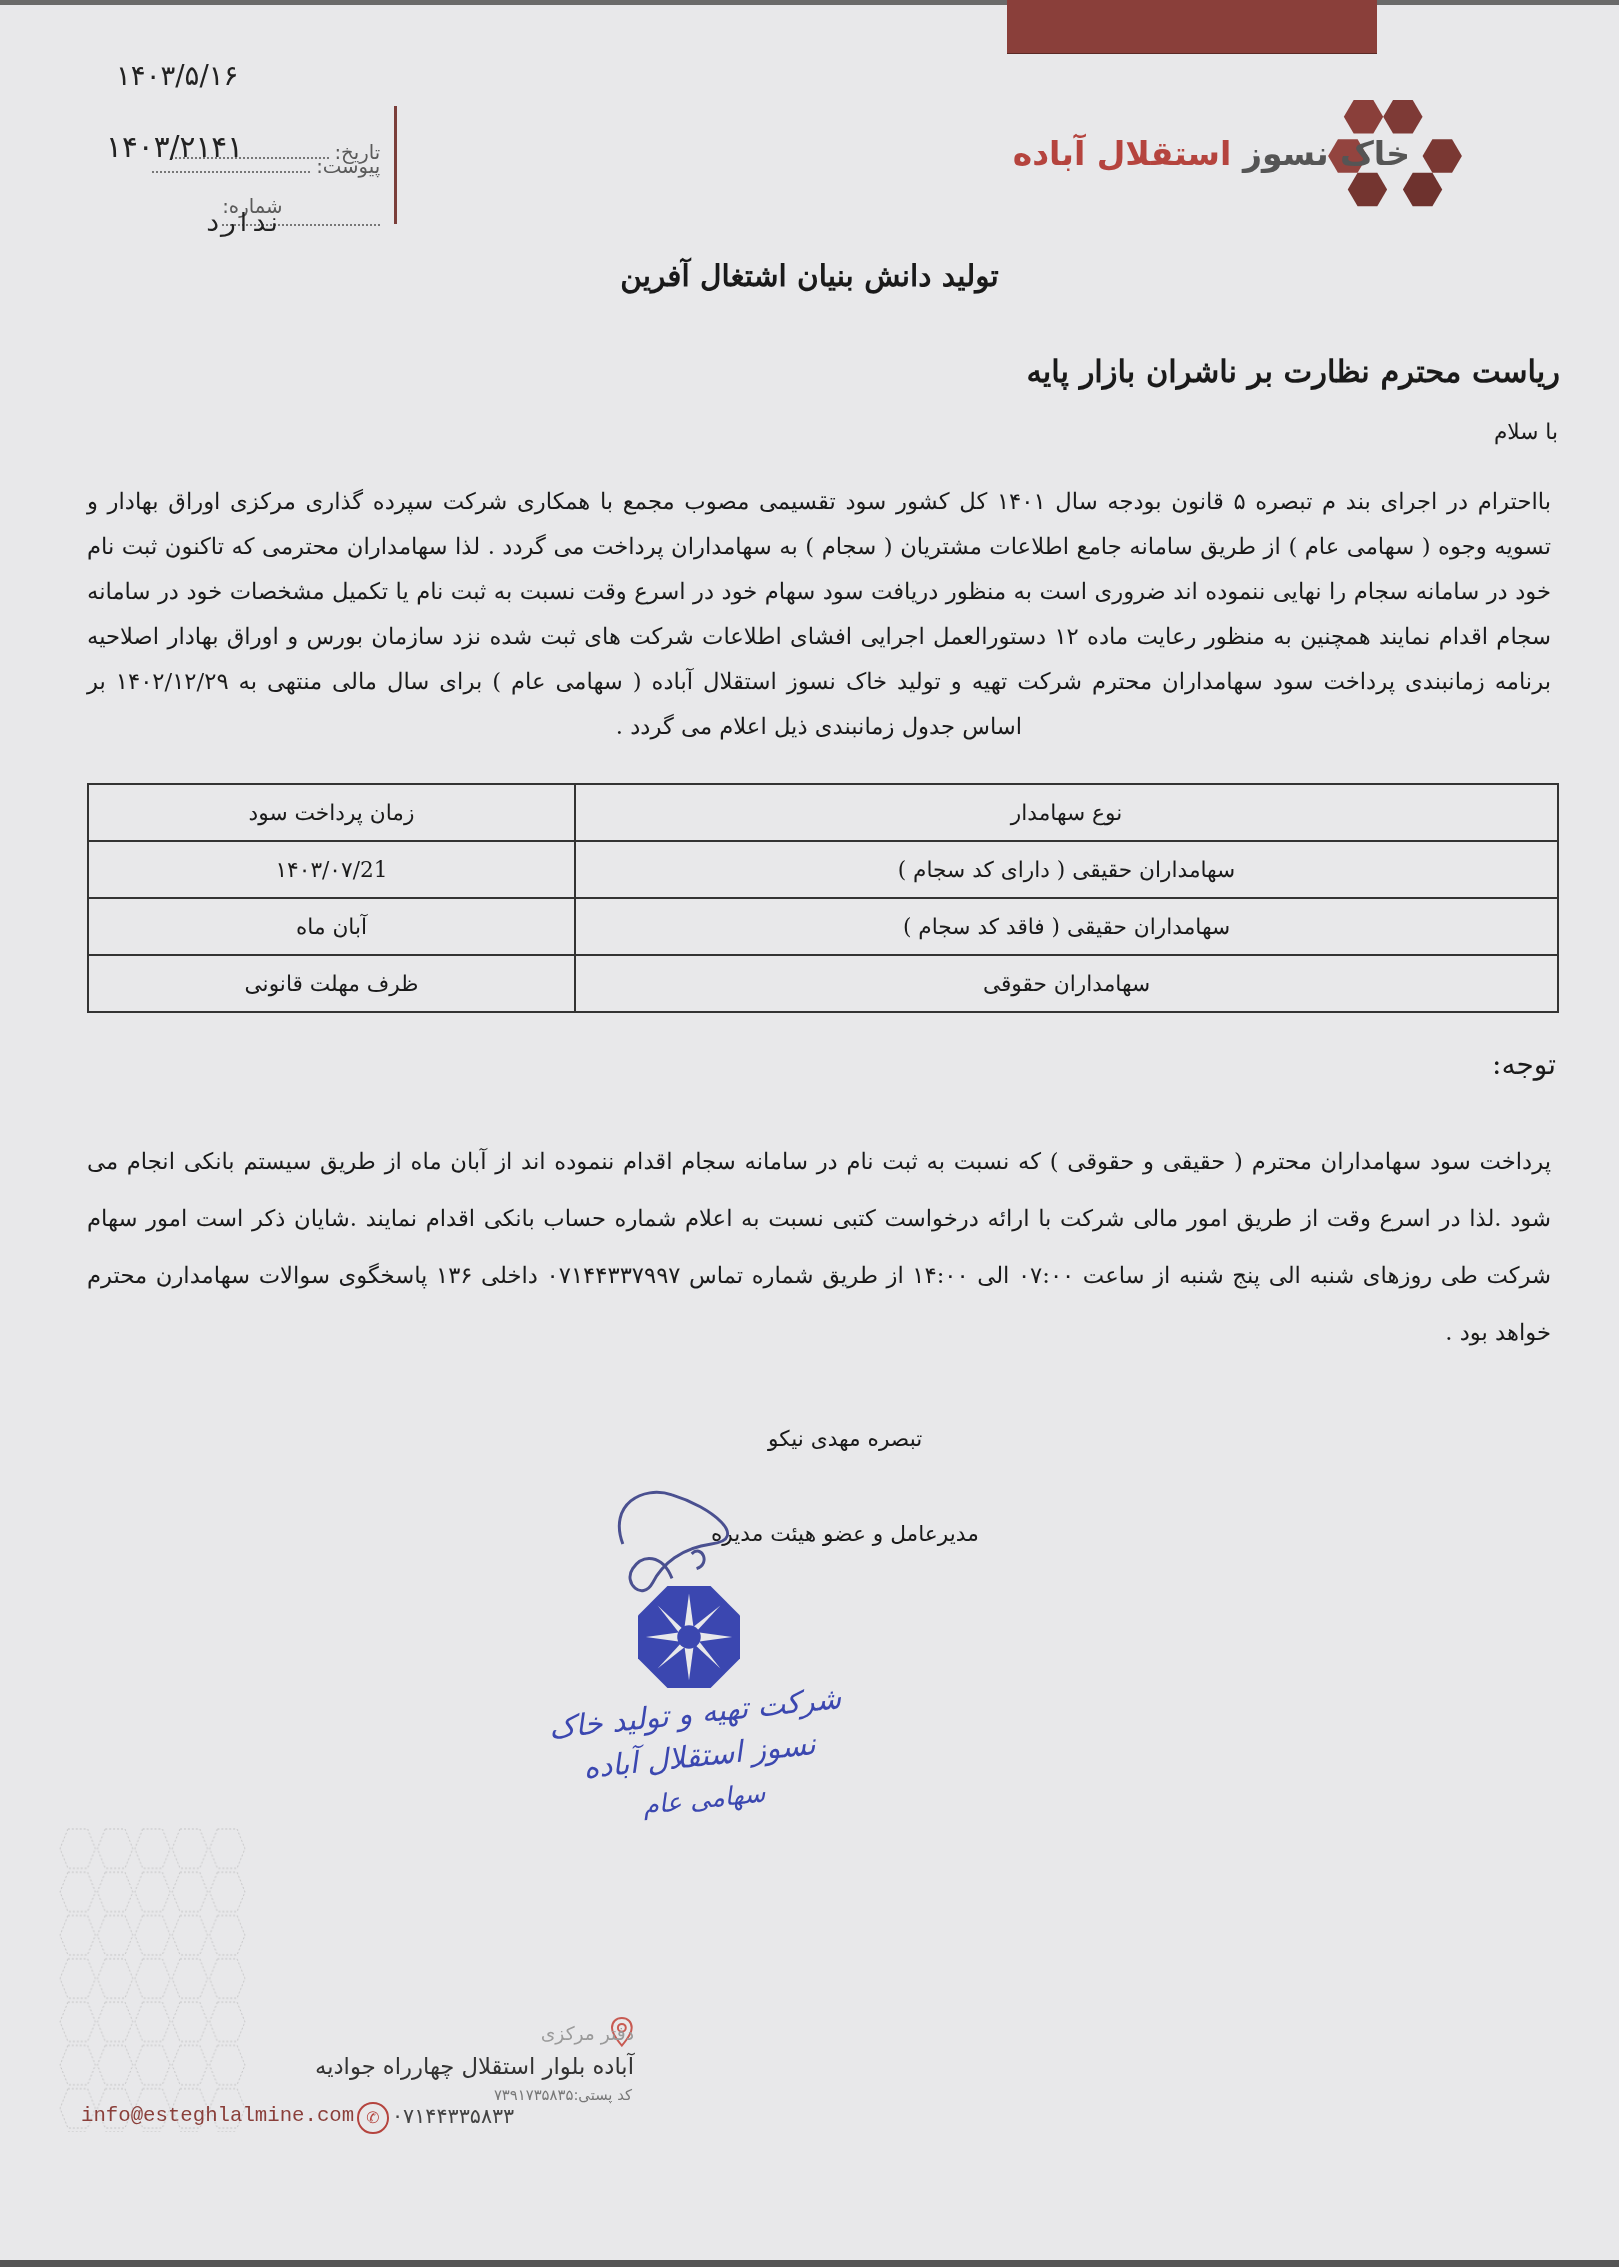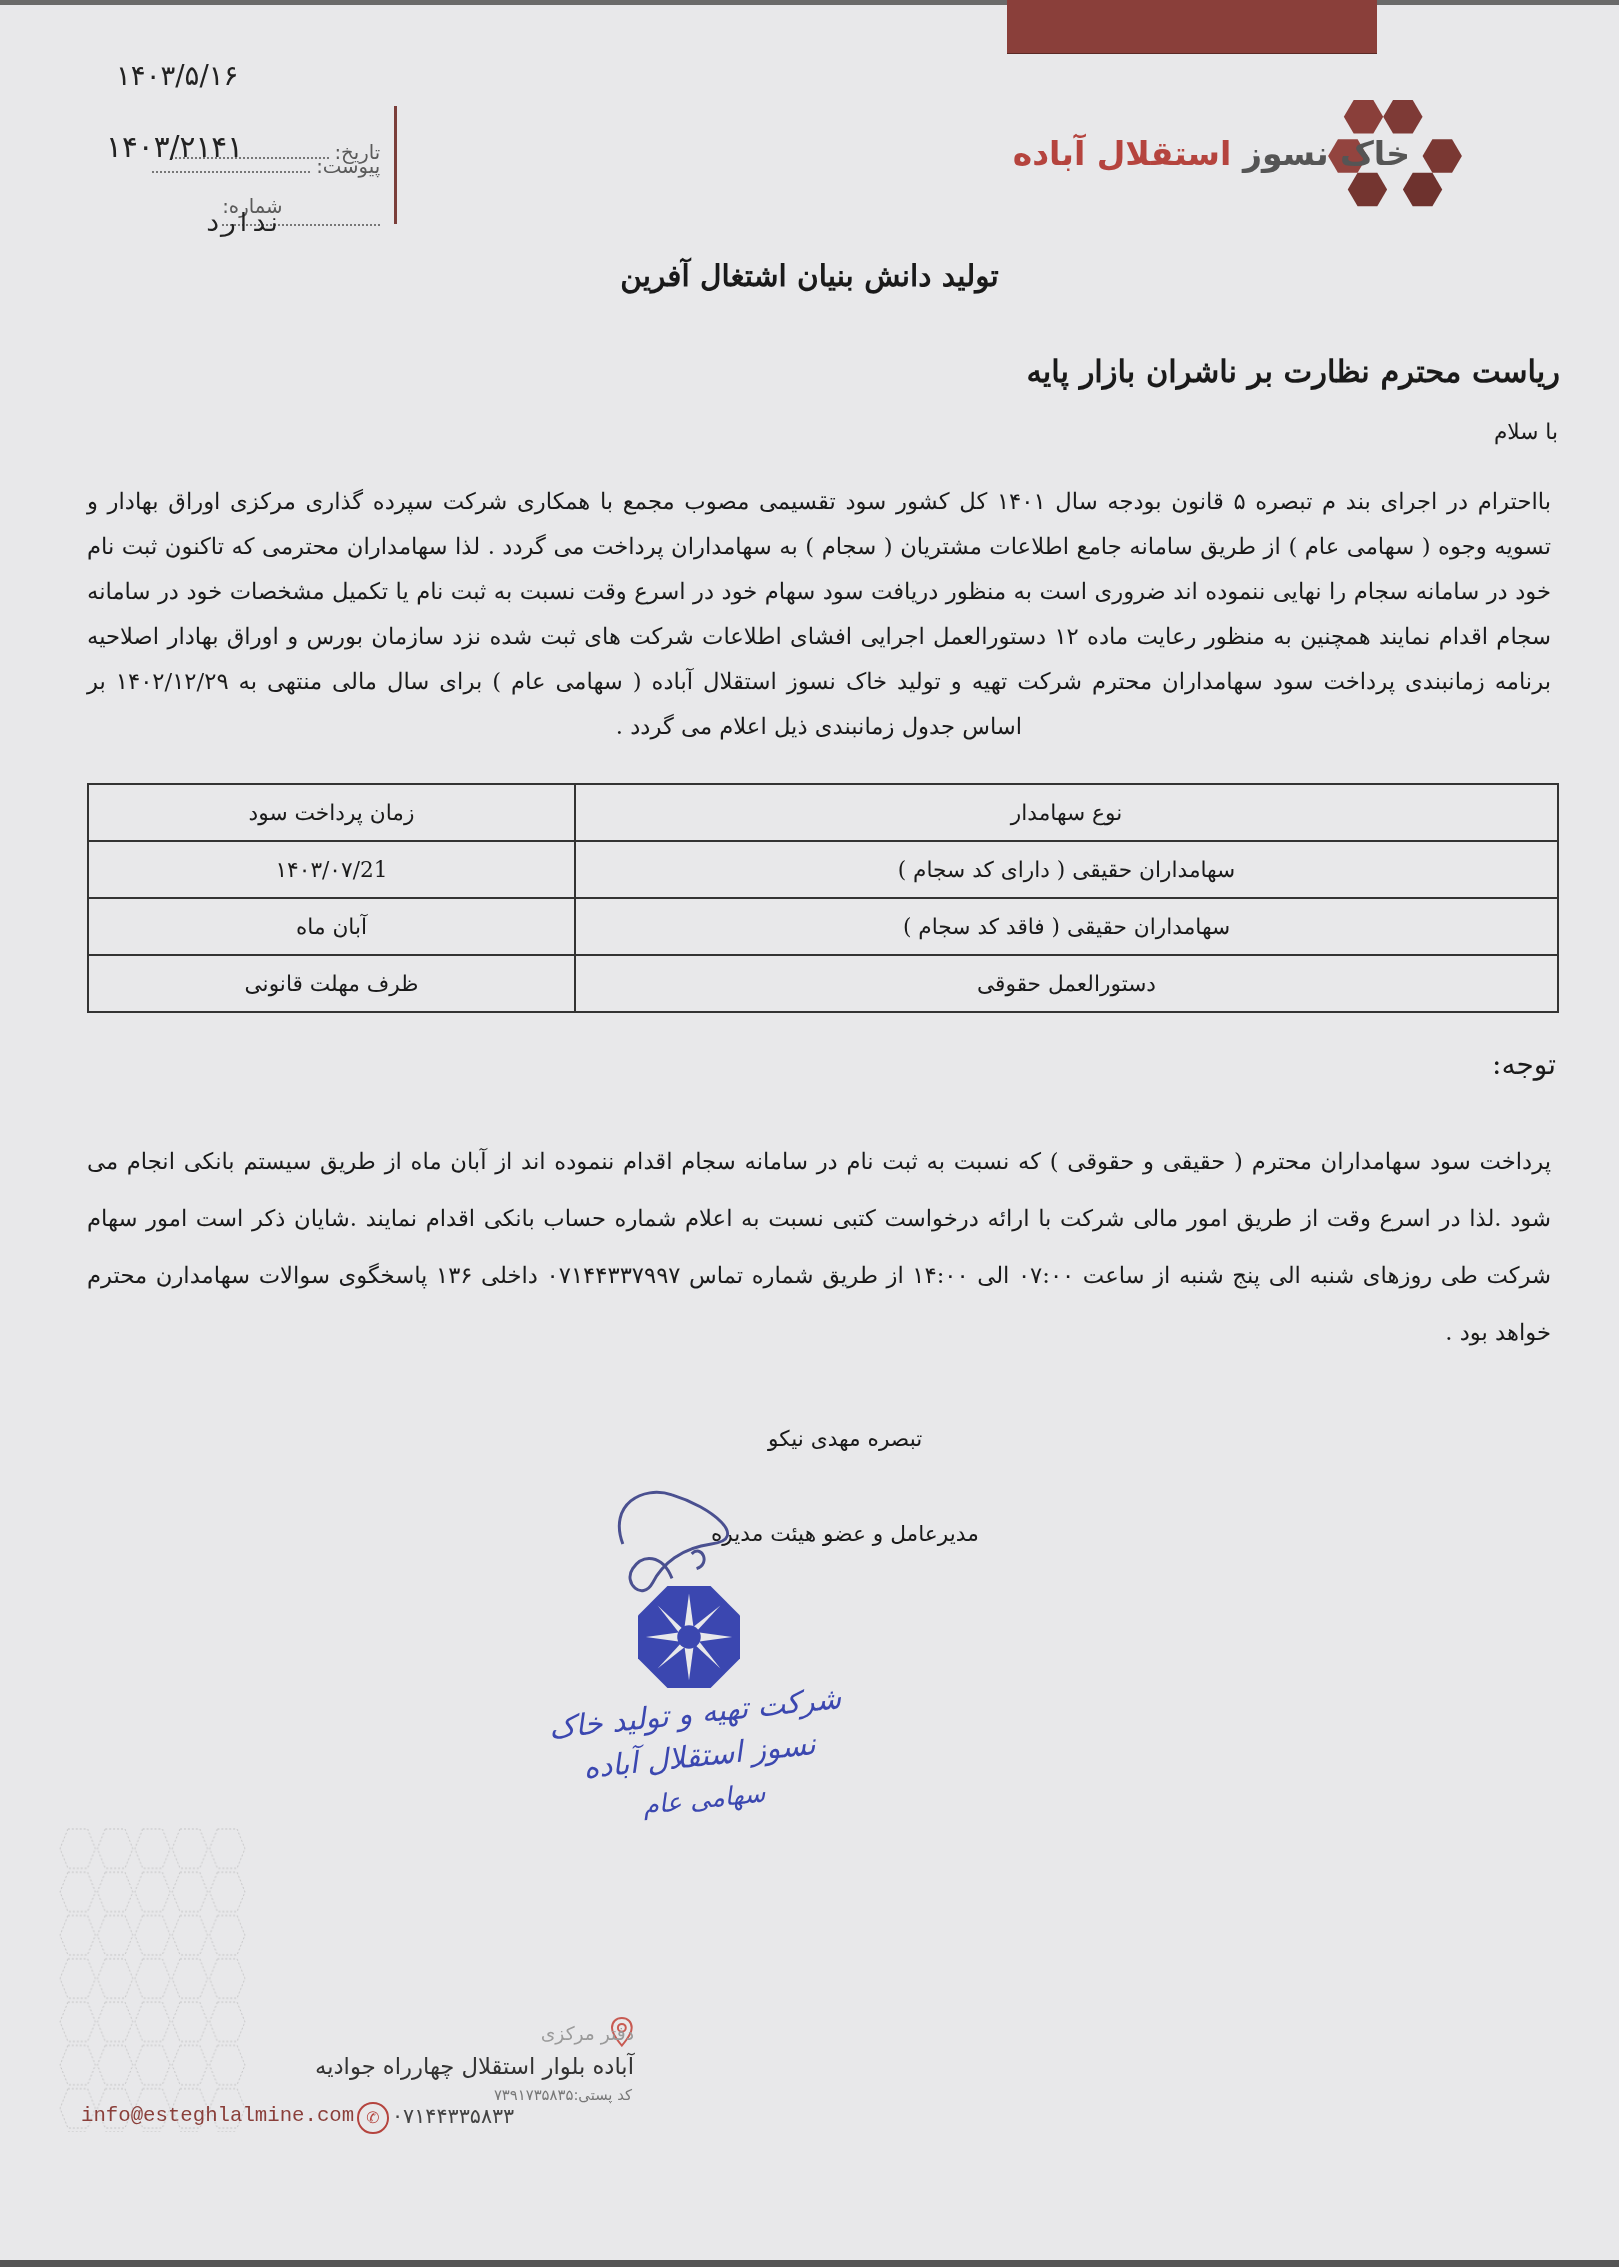--- a/index.html
+++ b/index.html
@@ -135,21 +135,21 @@
   </tr>
   <tr>
     <td>سهامداران حقیقی ( دارای کد سجام )</td>
     <td>۱۴۰۳/۰۷/21</td>
   </tr>
   <tr>
     <td>سهامداران حقیقی ( فاقد کد سجام )</td>
     <td>آبان ماه</td>
   </tr>
   <tr>
-    <td>دستورالعمل حقوقی</td>
+    <td>سهامداران حقوقی</td>
     <td>ظرف مهلت قانونی</td>
   </tr>
 </tbody>
   </table>
 
 <div class="note-label">توجه:</div>
 <div class="note-para">پرداخت سود سهامداران محترم ( حقیقی و حقوقی ) که نسبت به ثبت نام در سامانه سجام اقدام ننموده اند از آبان ماه از طریق سیستم بانکی انجام می شود .لذا در اسرع وقت از طریق امور مالی شرکت با ارائه درخواست کتبی نسبت به اعلام شماره حساب بانکی اقدام نمایند .شایان ذکر است امور سهام شرکت طی روزهای شنبه الی پنج شنبه از ساعت ۰۷:۰۰ الی ۱۴:۰۰ از طریق شماره تماس ۰۷۱۴۴۳۳۷۹۹۷ داخلی ۱۳۶ پاسخگوی سوالات سهامدارن محترم خواهد بود .</div>
 
 <div class="signer-name">تبصره مهدی نیکو</div>
 <div class="signer-title">مدیرعامل و عضو هیئت مدیره</div>

